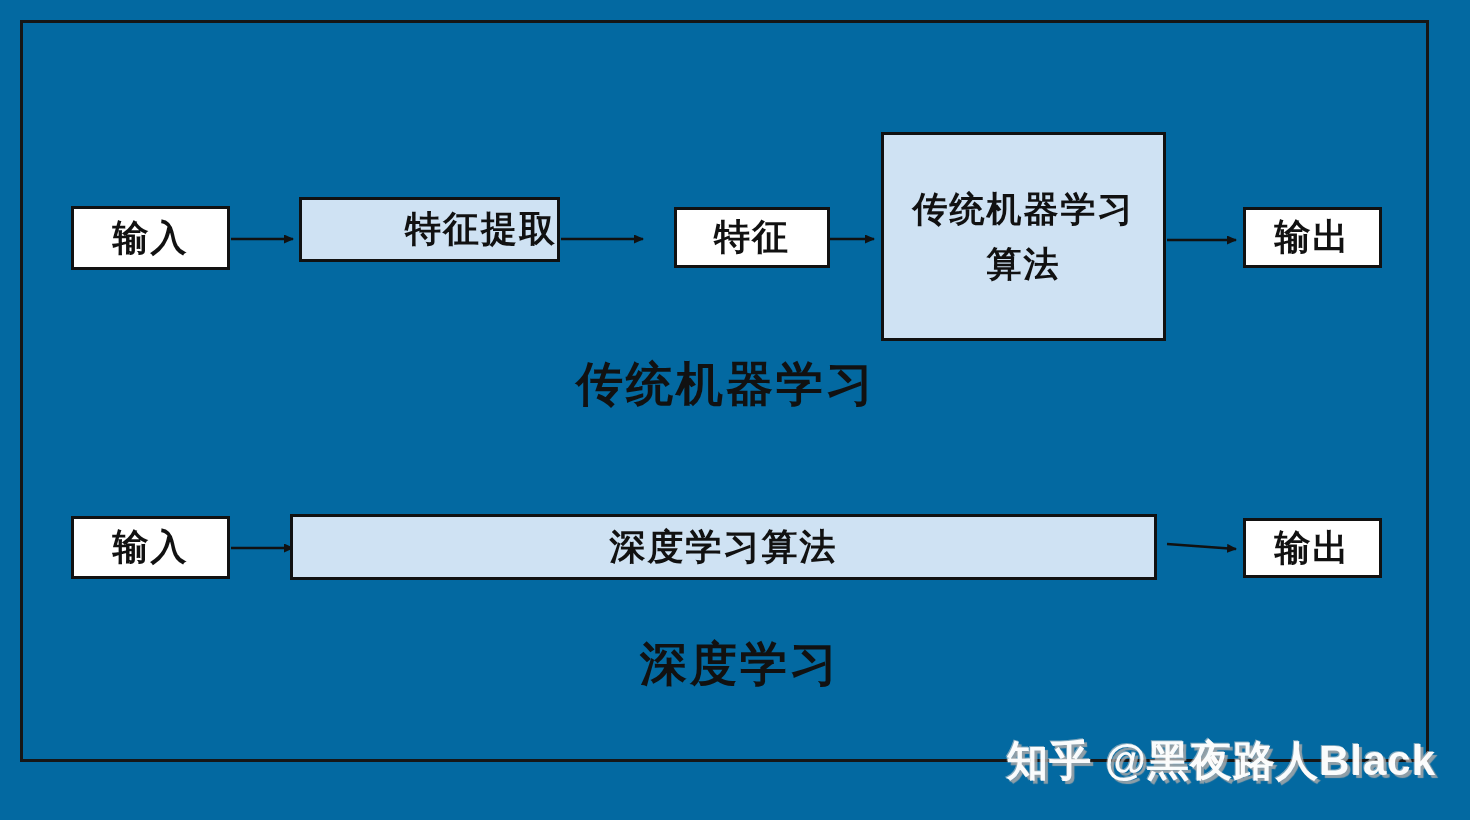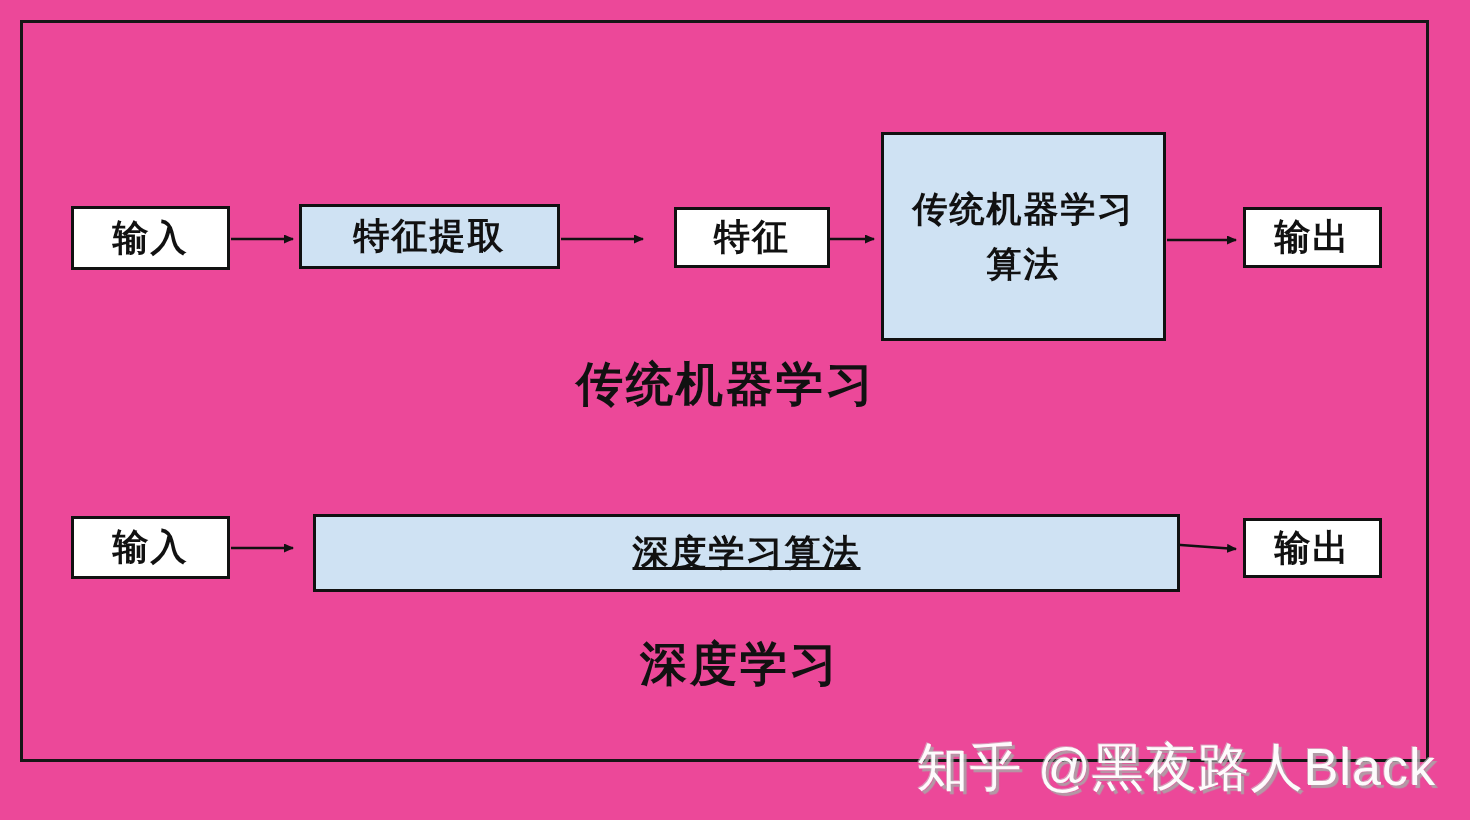--- a/index.html
+++ b/index.html
@@ -3,21 +3,21 @@
 <meta charset="utf-8">
 <style>
   * { margin: 0; padding: 0; box-sizing: border-box; }
   html, body { background: #ffffff; }
   body {
     font-family: "Liberation Sans", "DejaVu Sans", sans-serif;
     width: 1470px; height: 820px; overflow: hidden; position: relative;
   }
   .stage {
     position: absolute; left: 0; top: 0; width: 1470px; height: 820px;
-    background: #ec4899;
+    background: #0369a1;
   }
   .frame {
     position: absolute; left: 20px; top: 20px; width: 1409px; height: 742px;
     border: 3px solid #161616; background: transparent;
   }
   .arrows-layer {
     position: absolute; left: 0; top: 0; width: 1470px; height: 820px;
     pointer-events: none;
   }
   .node {
@@ -28,37 +28,37 @@
     letter-spacing: 2px; text-align: center; line-height: 1.4;
   }
   .node.blue { background: #cfe2f3; }
   .caption {
     position: absolute; transform: translateX(-50%);
     color: #111111; font-weight: bold; font-size: 47px; letter-spacing: 3px;
     white-space: nowrap;
   }
   .watermark {
     position: absolute; right: 34px; top: 733px;
-    font-size: 52px; font-weight: normal; letter-spacing: 1px;
+    font-size: 42px; font-weight: bold; letter-spacing: 1px;
     color: rgba(255,255,255,0.96);
     text-shadow: 3px 3px 1px rgba(168,168,168,0.85), -1px -1px 0 rgba(205,205,205,0.6);
     white-space: nowrap; z-index: 5; text-align: right;
   }
 
   
   .n-input-1        { left: 71px;   top: 206px; width: 159px; height: 64px; }
-  .n-feat-extract   { left: 299px;  top: 204px; width: 261px; height: 65px; }
+  .n-feat-extract   { left: 299px;  top: 197px; width: 261px; height: 65px; align-items: flex-end; }
   .n-features       { left: 650px;  top: 207px; width: 156px; height: 61px; margin-left: 24px; }
   .n-trad-algo      { left: 881px;  top: 132px; width: 285px; height: 209px; line-height: 1.55; font-size: 35px; }
   .n-output-1       { left: 1243px; top: 207px; width: 139px; height: 61px; }
   .c-trad           { left: 726px;  top: 353px; }
 
   
   .n-input-2        { left: 71px;   top: 516px; width: 159px; height: 63px; }
-  .n-deep-algo      { left: 313px;  top: 514px; width: 867px; height: 78px; text-decoration: underline; }
+  .n-deep-algo      { left: 290px;  top: 514px; width: 867px; height: 66px; }
   .n-output-2       { left: 1243px; top: 518px; width: 139px; height: 60px; }
   .c-deep           { left: 712px;  top: 633px; margin-left: 28px; }
 </style>
 </head>
 <body>
 
 <div class="stage">
 
   <div class="frame"></div>
 

